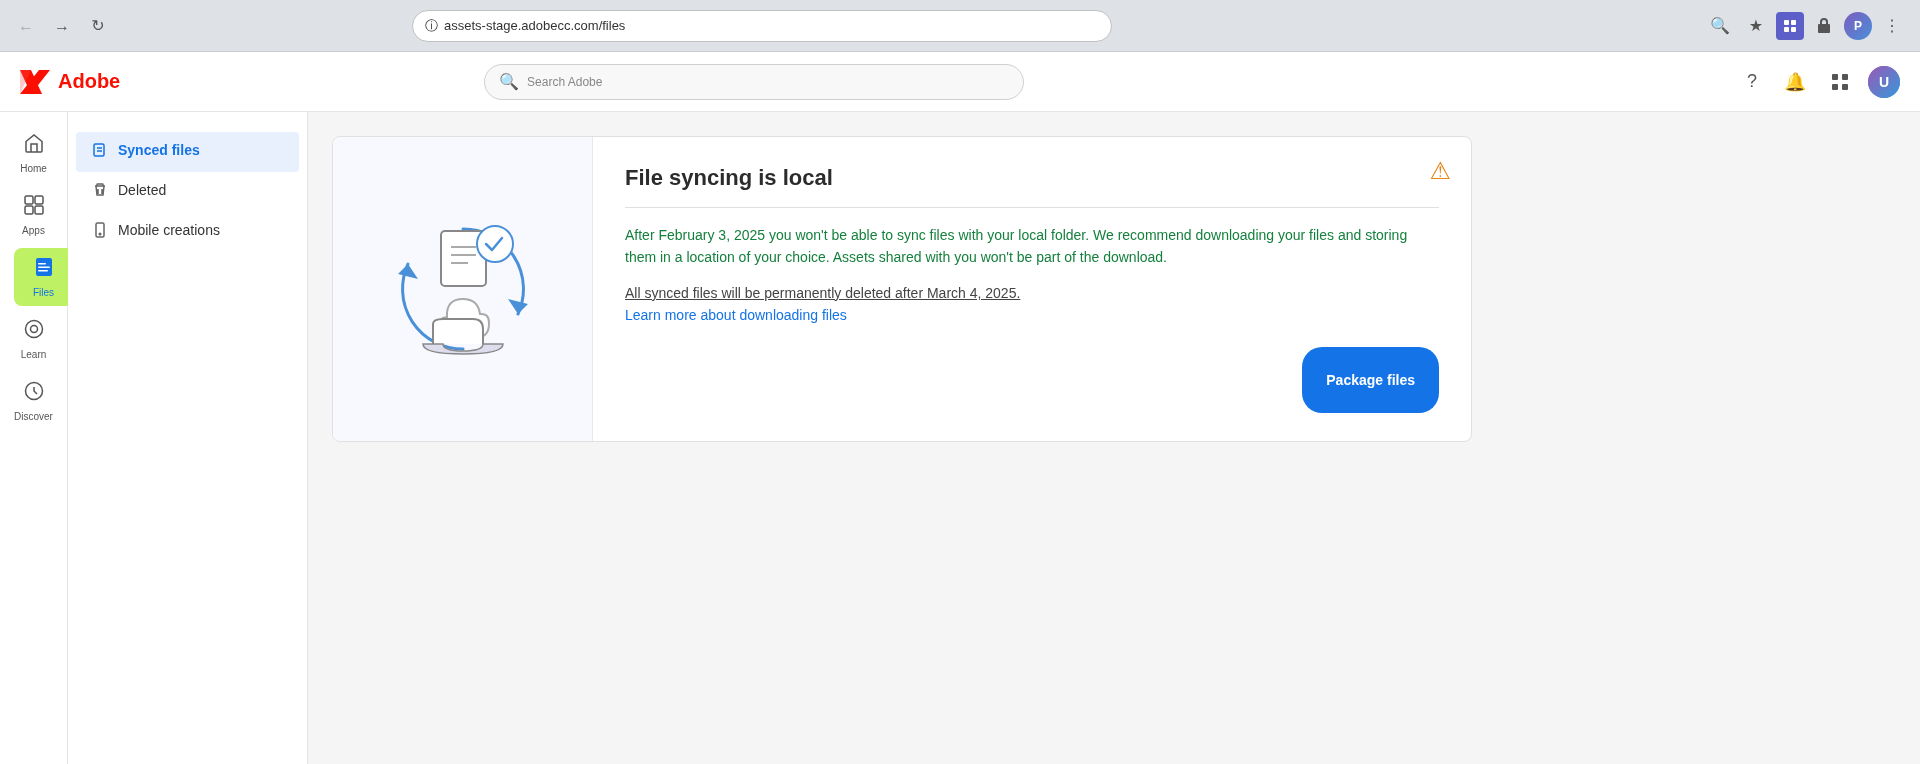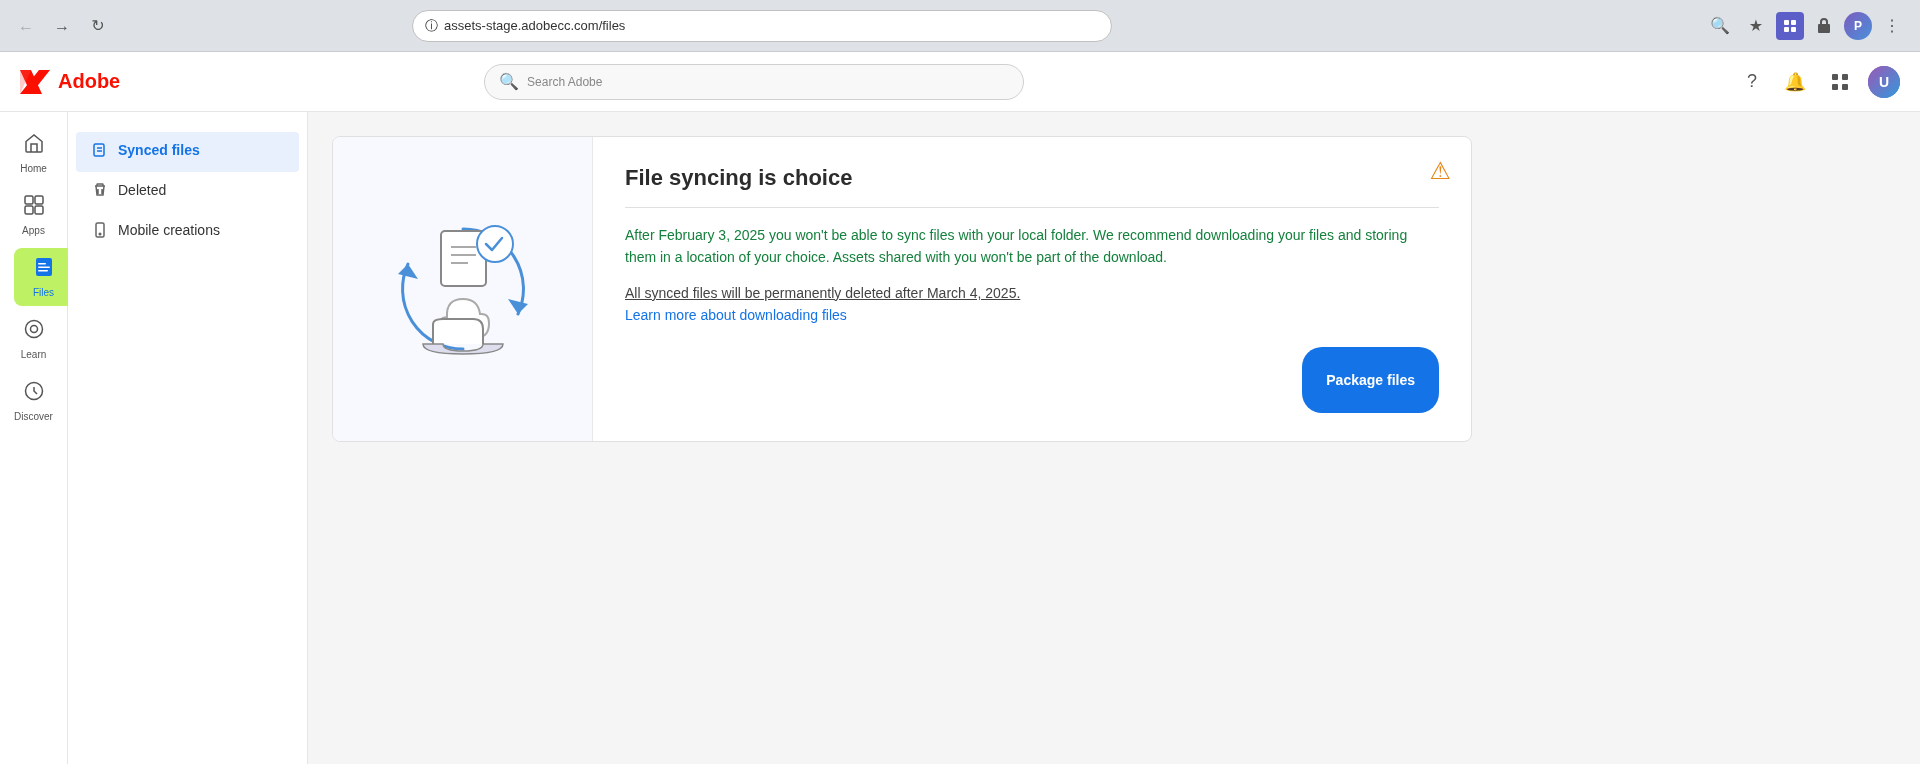--- a/index.html
+++ b/index.html
@@ -513,21 +513,21 @@
 
             <path d="M60 145 L60 125 Q60 120 70 120 L100 120 Q110 120 110 130 L110 145" fill="white" stroke="#888" stroke-width="2"></path>
             <path d="M50 145 Q50 155 90 155 Q130 155 130 145 L110 145 Q110 152 90 152 Q70 152 70 145Z" fill="#dde" stroke="#888" stroke-width="1.5"></path>
           </svg>
         </div>
 
         <div class="banner-content">
 
           <span class="banner-warning-icon">⚠</span>
 
-          <h2 class="banner-title">File syncing is choice</h2>
+          <h2 class="banner-title">File syncing is local</h2>
           <div class="banner-divider"></div>
 
           <p class="banner-text">After February 3, 2025 you won't be able to sync files with your local folder. We recommend downloading your files and storing them in a location of your choice. Assets shared with you won't be part of the download.</p>
 
           <p class="banner-text-secondary">All synced files will be permanently deleted after March 4, 2025.</p>
           <a href="#" class="banner-link">Learn more about downloading files</a>
 
           <div class="banner-actions">
             <button class="package-btn">Package files</button>
           </div>

